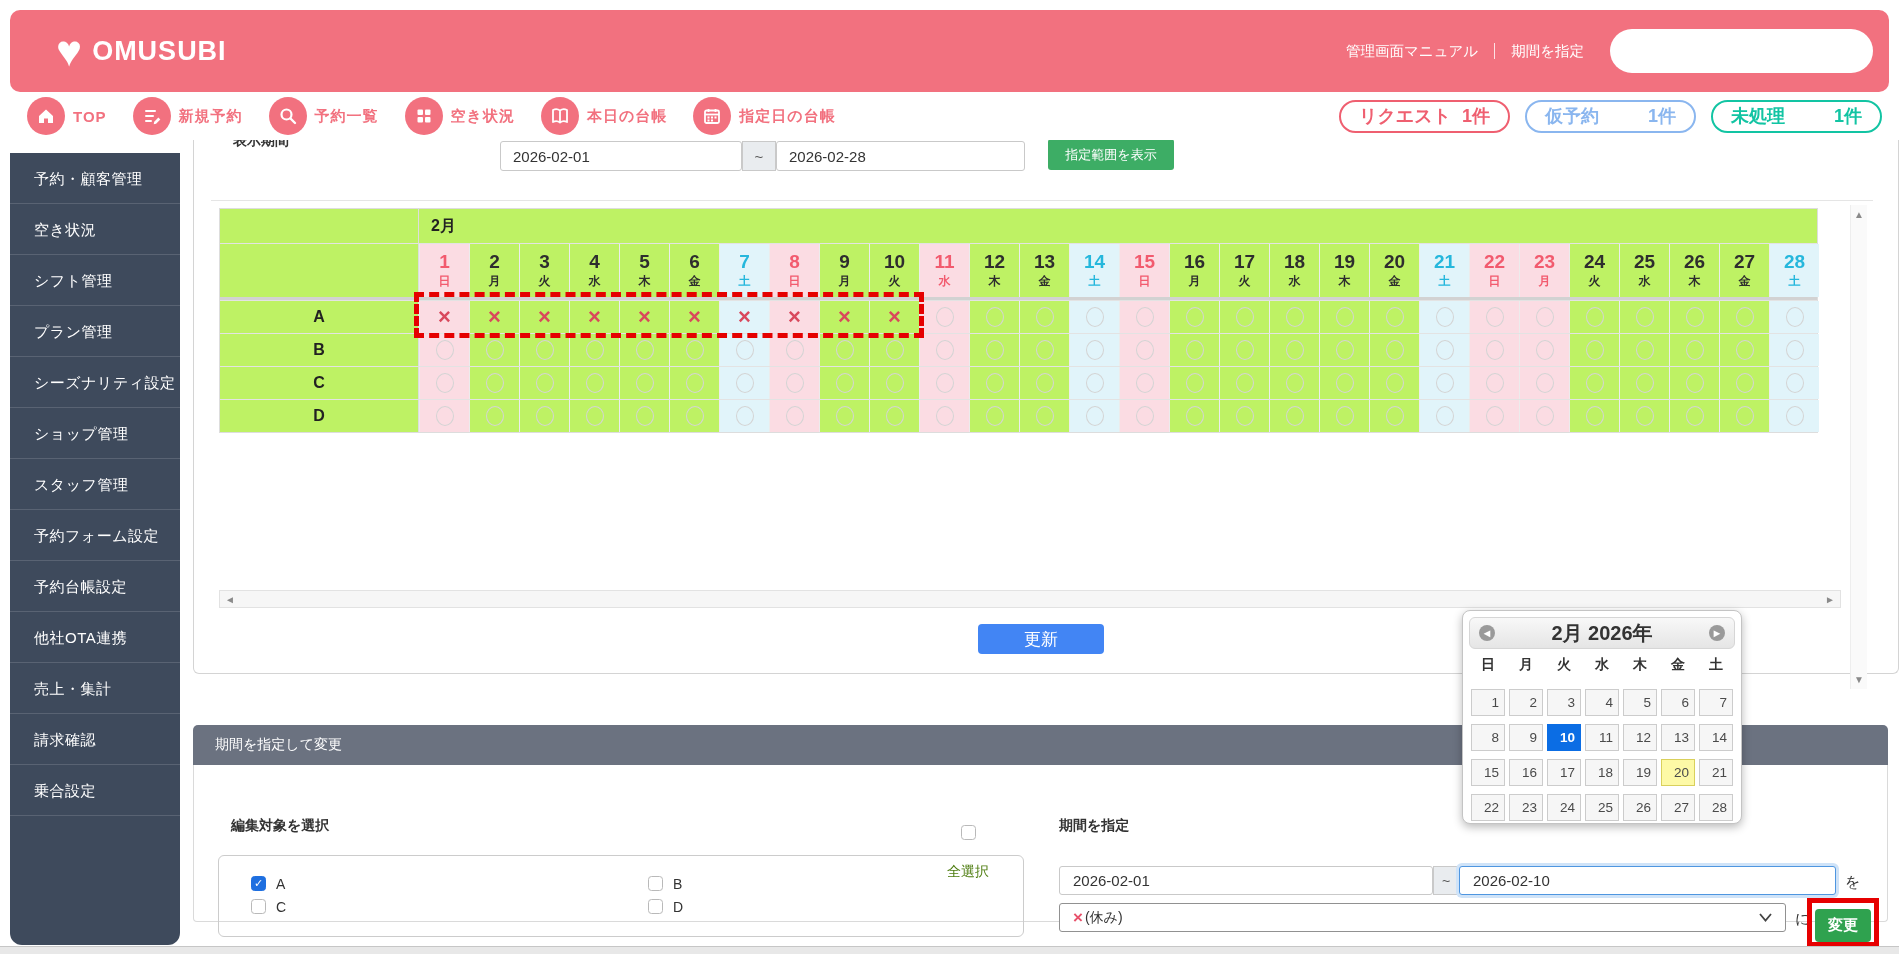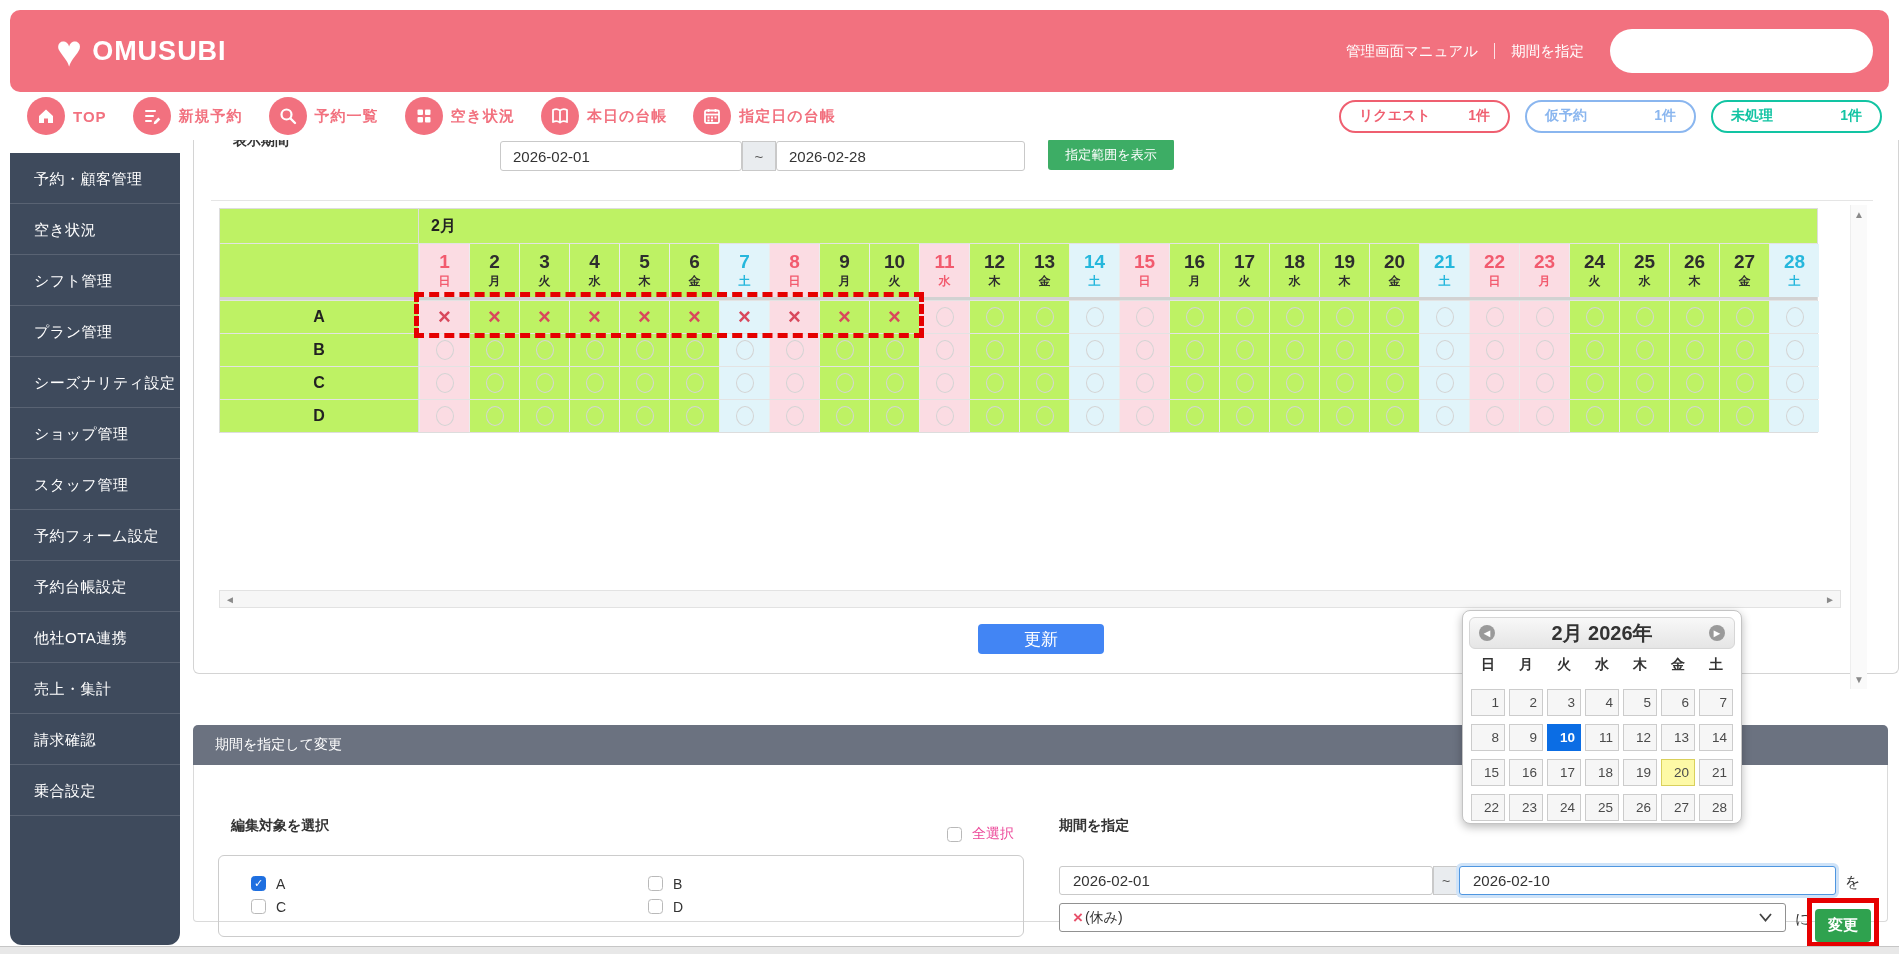--- a/index.html
+++ b/index.html
@@ -23,21 +23,21 @@
   .mainnav { position:absolute; left:0; top:92px; width:1899px; height:48px; background:#fff; z-index:19; }
   .nav-items { position:absolute; left:27px; top:-10px; height:68px; display:flex; gap:26px; }
   .nav-item { display:flex; align-items:center; gap:8px; cursor:pointer; }
   .nav-circle { width:38px; height:38px; border-radius:50%; background:#f2717f; display:flex;
                 align-items:center; justify-content:center; }
   .nav-circle svg { width:20px; height:20px; }
   .nav-label { color:#f2717f; font-size:15px; font-weight:bold; letter-spacing:1px; }
   .nav-badges { position:absolute; right:17px; top:-10px; height:68px; display:flex; align-items:center; gap:15px; }
   .badge-pill { width:171px; height:33px; border-radius:17px; border:2px solid; background:#fff;
                 display:flex; align-items:center; justify-content:space-between; padding:0 18px;
-                font-size:14px; font-weight:bold;text-align:right; }
+                font-size:18px; font-weight:bold;text-align:right; }
 
   
   .sidebar { position:absolute; left:10px; top:153px; width:170px; height:792px; background:#3e4a5c;
              border-radius:0 0 12px 12px; z-index:6; }
   .side-item { height:51px; line-height:51px; padding-left:24px; color:#fff; font-size:15px;
                letter-spacing:.5px; border-bottom:1px solid rgba(255,255,255,.14); cursor:pointer;
                white-space:nowrap; overflow:hidden; }
 
   
   .panel { position:absolute; left:193px; top:128px; width:1706px; height:546px; background:#fff;
@@ -92,22 +92,22 @@
   
   .range-card { position:absolute; left:193px; top:725px; width:1695px; height:197px; z-index:2; }
   .range-head { height:40px; background:#6b7280; border-radius:5px 5px 0 0; display:flex;
                 align-items:center; padding-left:22px; color:#fff; font-size:14px; }
   .range-body { position:relative; height:157px; background:#fff; border:1px solid #dadada;
                 border-top:none; border-radius:0 0 4px 4px; }
   .sec-label { position:absolute; font-size:14px; font-weight:bold; color:#333; }
   .cb { width:15px; height:15px; border:1.5px solid #b9b9b9; border-radius:3.5px; background:#fff;
         display:inline-flex; align-items:center; justify-content:center; cursor:pointer; flex:0 0 15px; }
   .cb.checked { background:#1e6fe0; border-color:#1e6fe0; color:#fff; font-size:11px; font-weight:bold; }
-  .selall { position:absolute; left:753px; top:60px; display:flex; align-items:center; gap:10px;
-            font-size:14px; color:#ec4899; }
+  .selall { position:absolute; left:753px; top:60px; display:flex; align-items:center; gap:23px;
+            font-size:14px; color:#4d7c0f;flex-direction:column; }
   .target-box { position:absolute; left:24px; top:90px; width:806px; height:82px;
                 border:1px solid #ccc; border-radius:6px; display:grid;
                 grid-template-columns: 397px 397px; grid-auto-rows:23px; align-content:start;
                 padding:16px 0 0 32px; row-gap:0; }
   .cb-item { display:flex; align-items:center; gap:10px; font-size:14px; color:#333; }
   .p-input { position:absolute; height:29px; border:1px solid #c9c9c9; border-radius:3px; font-size:15px;
              color:#333; padding:0 13px; outline:none; }
   .p-start { left:865px; top:101px; width:374px; }
   .p-addon { position:absolute; left:1239px; top:101px; width:26px; height:29px; background:#e9ecef;
              border:1px solid #c9c9c9; display:flex; align-items:center; justify-content:center;

